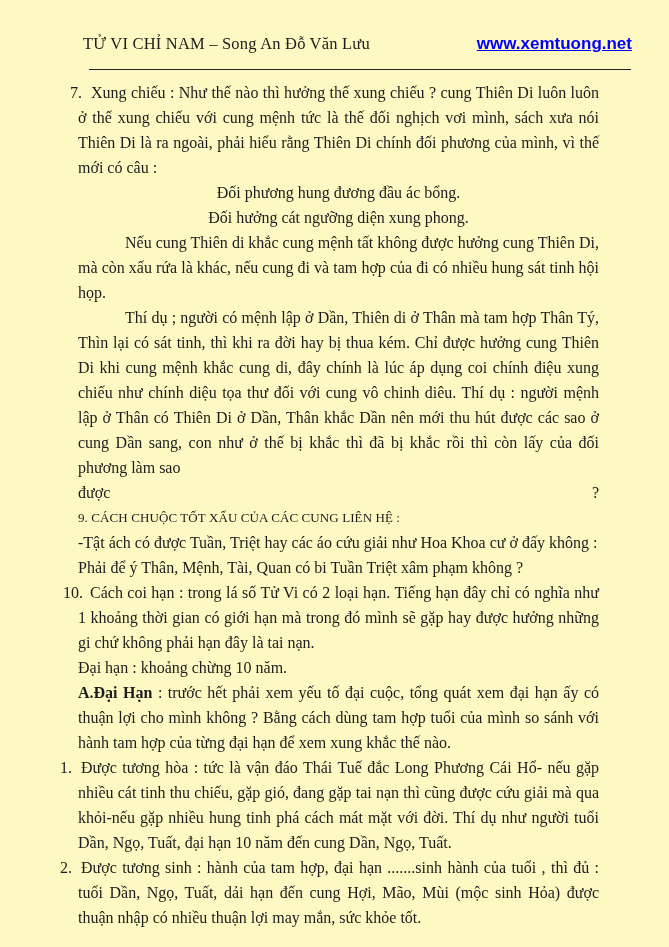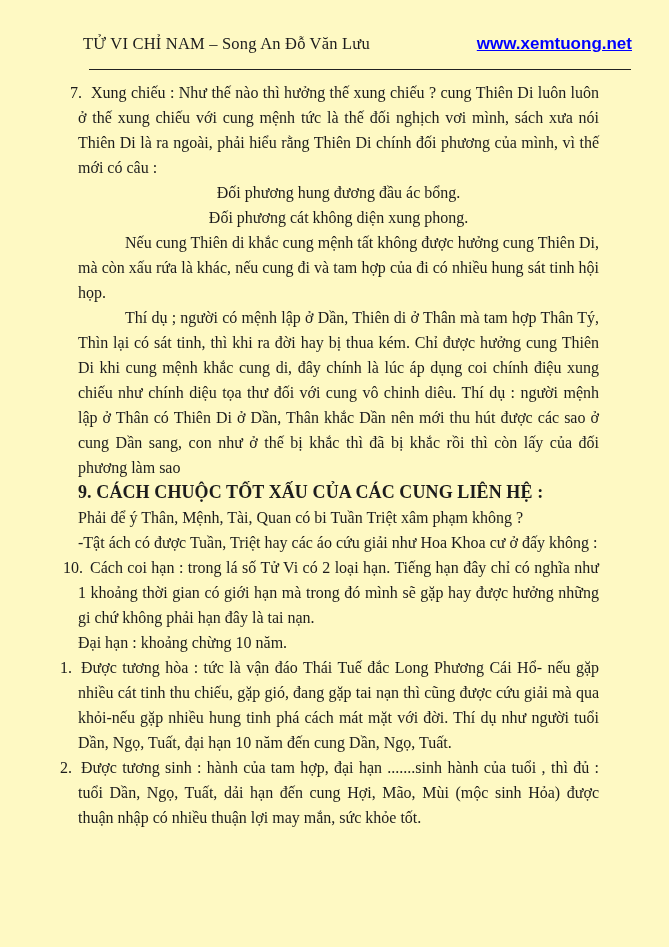--- a/index.html
+++ b/index.html
@@ -59,22 +59,22 @@
     .quote { margin-left: 76px; text-align: center; }
     
     .ind { text-indent: 47px; }
     
     .qline {
       display: flex;
       justify-content: space-between;
       text-align: left;
     }
     .h9 {
-      font-weight: bold;
-      font-size: 18px;
+      font-weight: normal;
+      font-size: 13px;
       letter-spacing: 0.1px;
     }
     
     .li-10 { margin-left: 60px; text-indent: -15px; }
     
     .han { margin-left: 44px; }
     .b { font-weight: bold; }
     
     .li-n { margin-left: 62px; text-indent: -18px; }
     .marker { padding-right: 9px; }
@@ -90,35 +90,40 @@
     <span class="header-link">www.xemtuong.net</span>
   </div>
 
   <div class="rule"></div>
 
   <div class="content">
 
     <p class="li-7"><span class="marker">7.</span><span>Xung chiếu : Như thế nào thì hưởng thế xung chiếu ? cung Thiên Di luôn luôn ở thế xung chiếu với cung mệnh tức là thế đối nghịch vơi mình, sách xưa nói Thiên Di là ra ngoài, phải hiểu rằng Thiên Di chính đối phương của mình, vì thế mới có câu :</span></p>
 
     <p class="quote">Đối phương hung đương đầu ác bổng.</p>
-    <p class="quote">Đối phương cát không diện xung phong.</p>
+    <p class="quote">Đối hưởng cát ngưỡng diện xung phong.</p>
 
     <p class="ind">Nếu cung Thiên di khắc cung mệnh tất không được hưởng cung Thiên Di, mà còn xấu rứa là khác, nếu cung đi và tam hợp của đi có nhiều hung sát tinh hội họp.</p>
 
     <p class="ind">Thí dụ ; người có mệnh lập ở Dần, Thiên di ở Thân mà tam hợp Thân Tý, Thìn lại có sát tinh, thì khi ra đời hay bị thua kém. Chỉ được hưởng cung Thiên Di khi cung mệnh khắc cung di, đây chính là lúc áp dụng coi chính điệu xung chiếu như chính diệu tọa thư đối với cung vô chinh diêu. Thí dụ : người mệnh lập ở Thân có Thiên Di ở Dần, Thân khắc Dần nên mới thu hút được các sao ở cung Dần sang, con như ở thế bị khắc thì đã bị khắc rồi thì còn lấy của đối phương làm sao</p>
 
+    <div class="qline">
+      <span>được</span>
+      <span>?</span>
+    </div>
 
     <p class="h9">9.  CÁCH CHUỘC TỐT XẤU CỦA CÁC CUNG LIÊN HỆ :</p>
 
+    <p>-Tật ách  có được Tuần, Triệt hay các áo cứu giải như Hoa Khoa cư ở đấy không :</p>
     <p>Phải để ý Thân, Mệnh, Tài, Quan có bi Tuần Triệt xâm phạm không ?</p>
-    <p>-Tật ách  có được Tuần, Triệt hay các áo cứu giải như Hoa Khoa cư ở đấy không :</p>
 
     <p class="li-10"><span class="marker10">10.</span><span>Cách coi hạn : trong lá số Tử Vi có 2 loại hạn. Tiếng hạn đây chỉ  có nghĩa như 1 khoảng thời gian có giới hạn mà trong đó mình sẽ gặp hay được hưởng những gi chứ không phải hạn đây là tai nạn.</span></p>
 
     <p class="han">Đại hạn : khoảng chừng 10 năm.</p>
 
+    <p class="han"><span class="b">A.Đại Hạn</span><span> : trước hết phải xem yếu tố đại cuộc, tổng quát xem đại hạn ấy có thuận lợi cho mình không ? Bằng cách dùng tam hợp tuổi của mình so sánh với hành tam hợp của từng đại hạn để xem xung khắc thế nào.</span></p>
 
     <p class="li-n"><span class="marker">1.</span><span>Được tương hòa : tức là vận đáo Thái Tuế đắc Long Phương Cái Hổ- nếu gặp nhiều cát tinh thu chiếu, gặp gió, đang gặp tai nạn thì cũng được cứu giải mà qua khỏi-nếu gặp nhiều hung tinh phá cách mát mặt với đời. Thí dụ như người tuổi Dần, Ngọ, Tuất, đại hạn 10 năm đến cung Dần, Ngọ, Tuất.</span></p>
 
     <p class="li-n"><span class="marker">2.</span><span>Được tương sinh : hành của tam hợp, đại hạn .......sinh hành của tuổi , thì đủ : tuổi Dần, Ngọ, Tuất, dải hạn đến cung Hợi, Mão, Mùi (mộc sinh Hỏa) được thuận nhập có nhiều thuận lợi may mắn, sức khỏe tốt.</span></p>
 
   </div>
 </div>
 
 </body></html>

